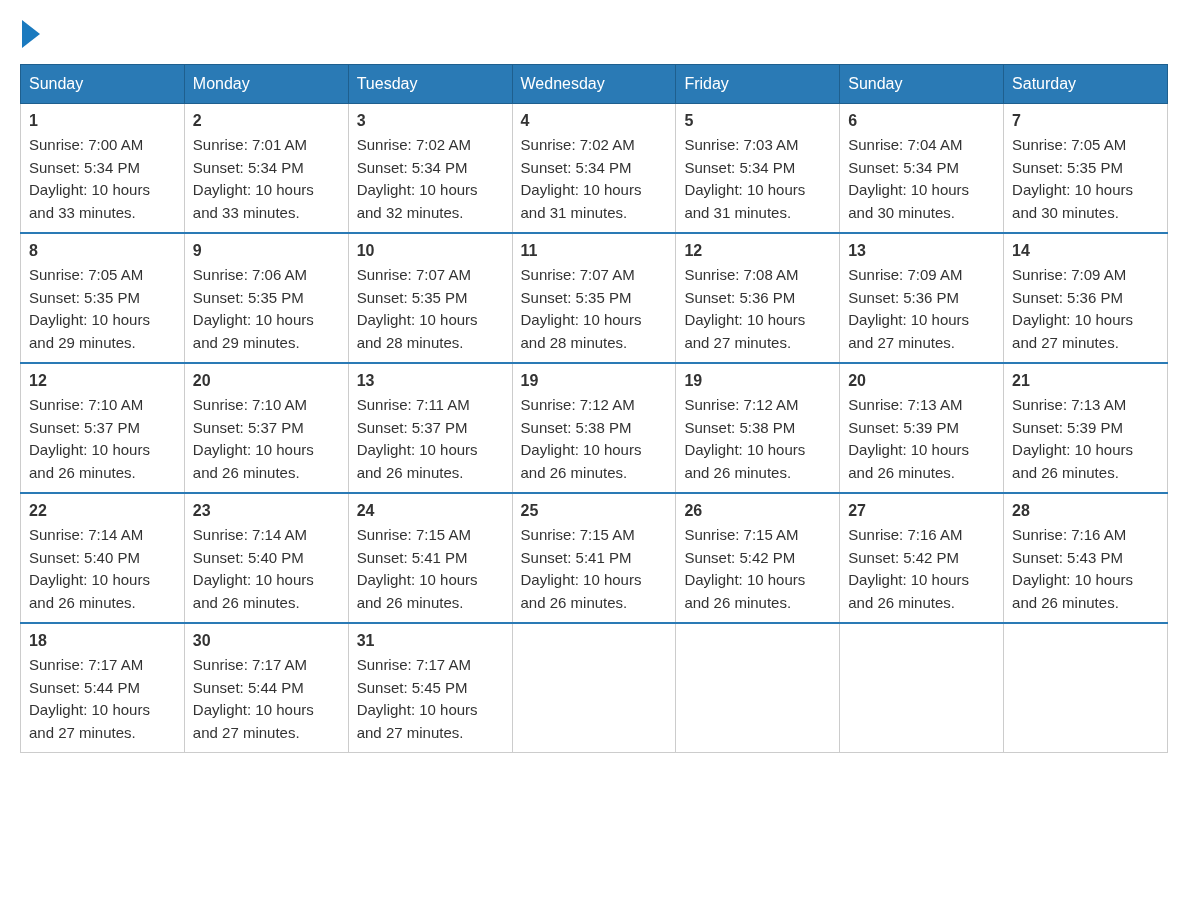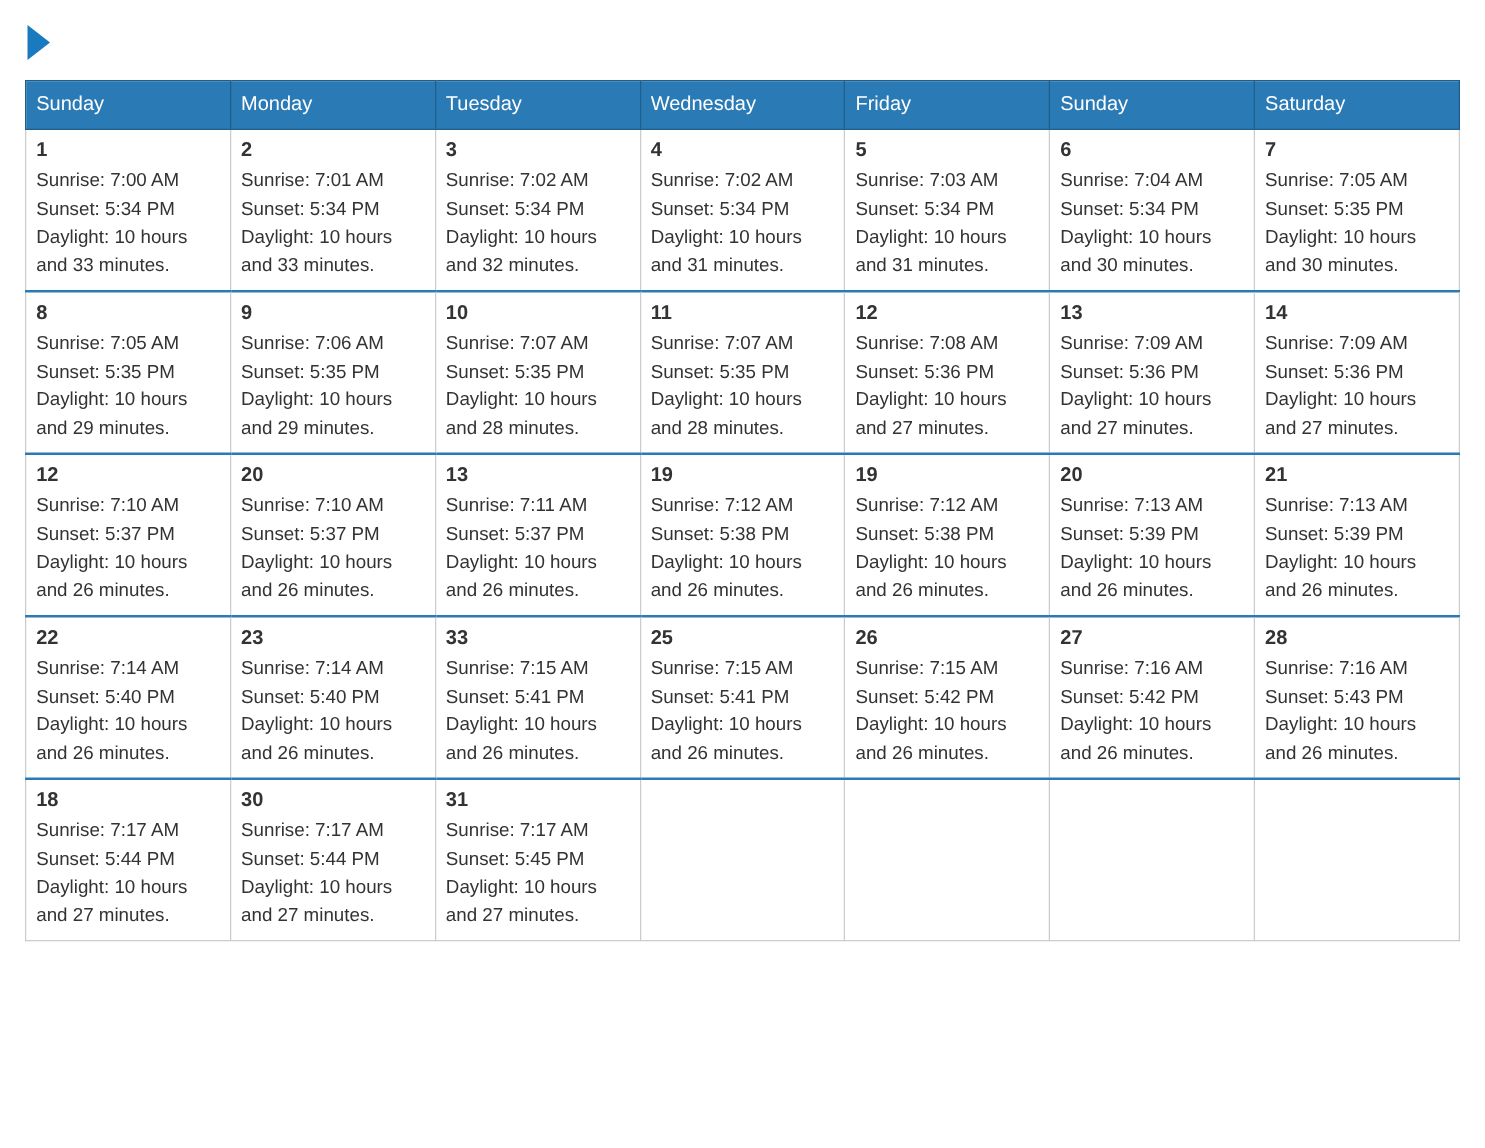--- a/index.html
+++ b/index.html
@@ -222,21 +222,21 @@
       <tr class="row-separator">
         <td>
           <span class="day-number">22</span>
           <div class="day-info">Sunrise: 7:14 AM<br>Sunset: 5:40 PM<br>Daylight: 10 hours<br>and 26 minutes.</div>
         </td>
         <td>
           <span class="day-number">23</span>
           <div class="day-info">Sunrise: 7:14 AM<br>Sunset: 5:40 PM<br>Daylight: 10 hours<br>and 26 minutes.</div>
         </td>
         <td>
-          <span class="day-number">33</span>
+          <span class="day-number">24</span>
           <div class="day-info">Sunrise: 7:15 AM<br>Sunset: 5:41 PM<br>Daylight: 10 hours<br>and 26 minutes.</div>
         </td>
         <td>
           <span class="day-number">25</span>
           <div class="day-info">Sunrise: 7:15 AM<br>Sunset: 5:41 PM<br>Daylight: 10 hours<br>and 26 minutes.</div>
         </td>
         <td>
           <span class="day-number">26</span>
           <div class="day-info">Sunrise: 7:15 AM<br>Sunset: 5:42 PM<br>Daylight: 10 hours<br>and 26 minutes.</div>
         </td>

